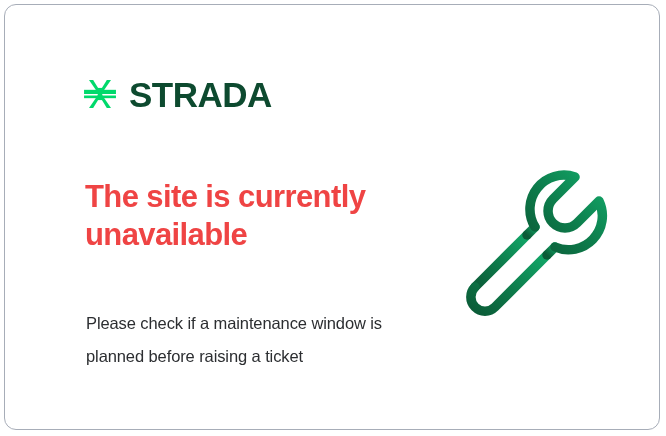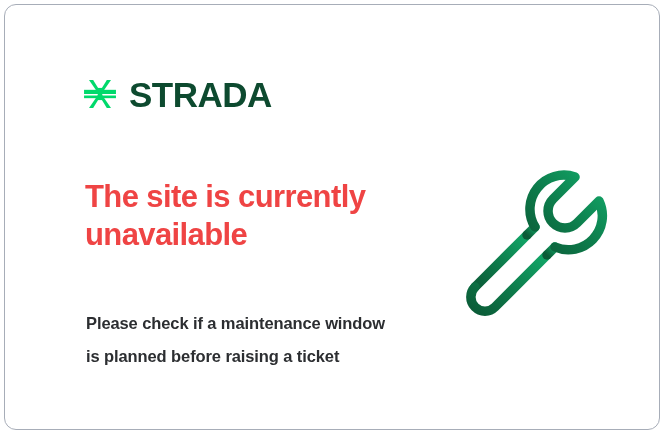--- a/index.html
+++ b/index.html
@@ -71,21 +71,21 @@
     color: #ef4444;
   }
 
   
   .body-copy {
     position: absolute;
     left: 81px;
     top: 268px;
     width: 310px;
     font-size: 16.5px;
-    font-weight: bold;
+    font-weight: normal;
     line-height: 2.0;
     letter-spacing: -0.1px;
     color: #2c2e31;
     margin-top: 34px;
   }
 
   
   .wrench-wrap {
     position: absolute;
     left: 452px;

